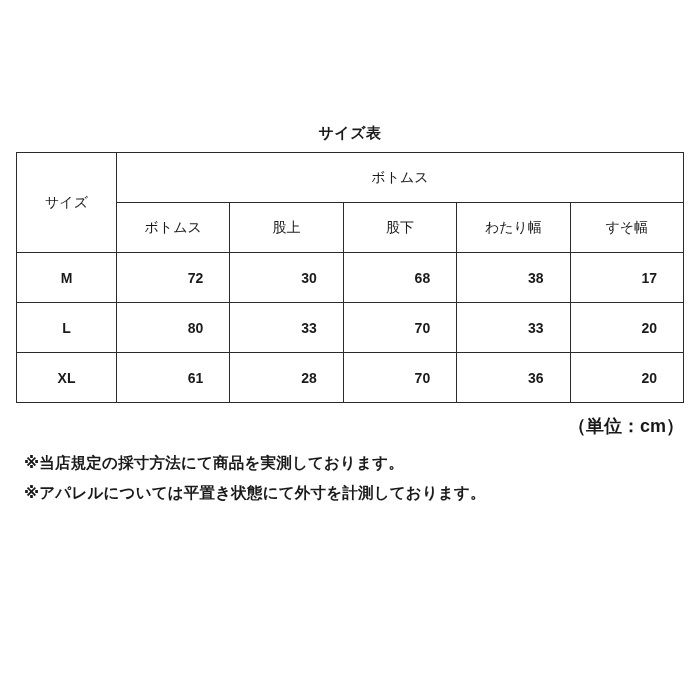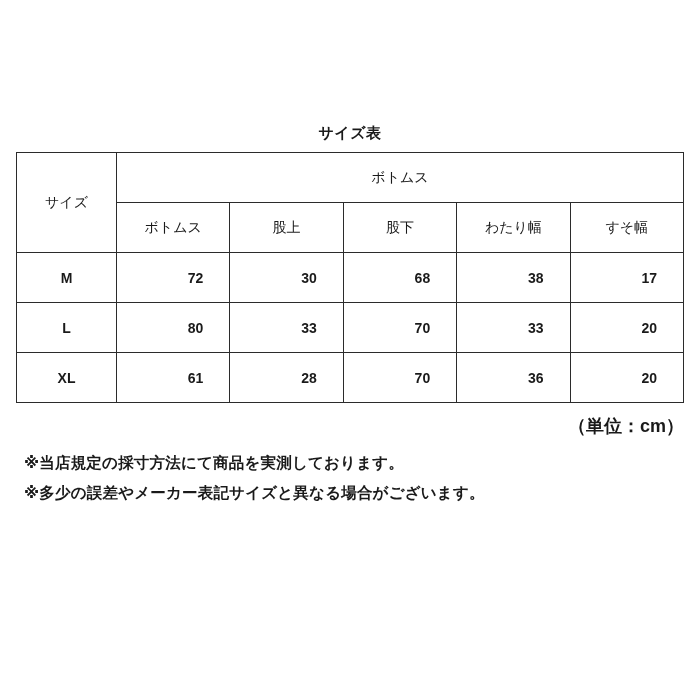--- a/index.html
+++ b/index.html
@@ -145,16 +145,16 @@
       <td class="val">36</td>
       <td class="val">20</td>
     </tr>
   </tbody>
     </table>
 
   <div class="unit">（単位：cm）</div>
 
   <div class="notes">
     <div>※当店規定の採寸方法にて商品を実測しております。</div>
-    <div>※多少の誤差やメーカー表記サイズと異なる場合がございます。</div>
+    <div>※アパレルについては平置き状態にて外寸を計測しております。</div>
   </div>
 
 </div>
 
 </body></html>

